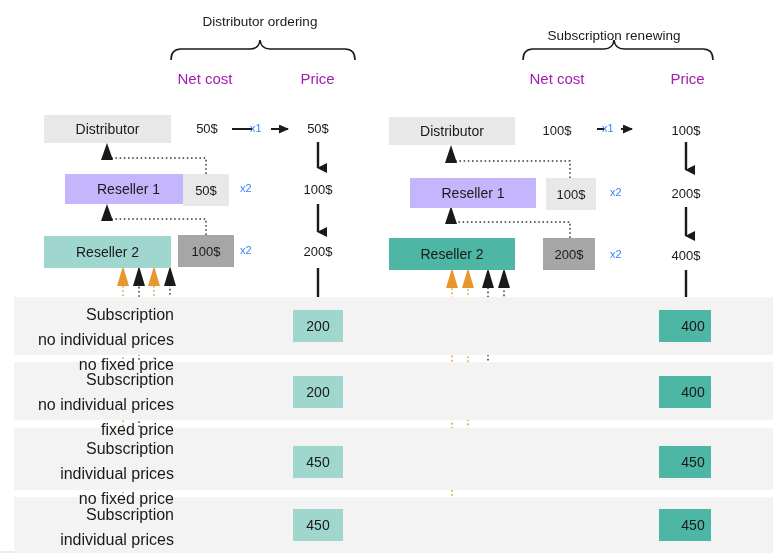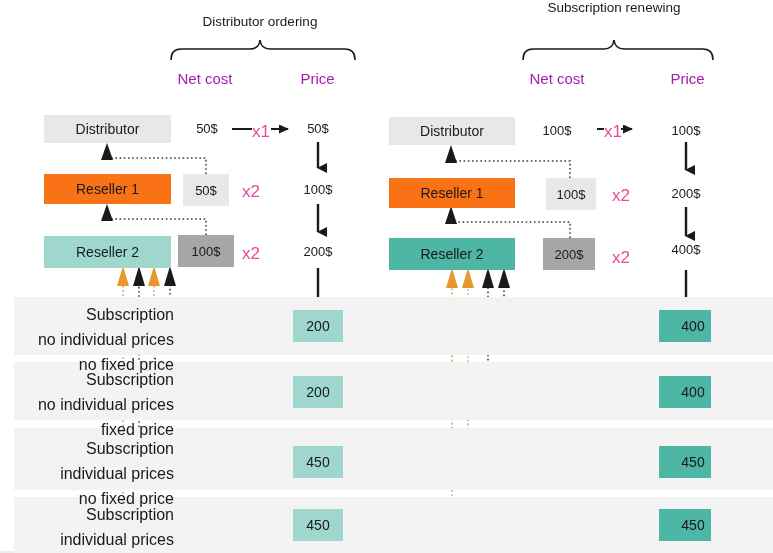--- a/index.html
+++ b/index.html
@@ -37,21 +37,21 @@
   
   .entity {
     display: flex;
     align-items: center;
     justify-content: center;
     font-size: 14px;
     color: #1a1a1a;
     box-sizing: border-box;
   }
   .entity-distributor { background: #e8e8e8; }
-  .entity-reseller1   { background: #f97316; }
+  .entity-reseller1   { background: #c4b5fd; margin-left: 21px; }
   .entity-reseller2-l { background: #9fd7ce; }
   .entity-reseller2-r { background: #4eb6a4; }
 
   
   .chip {
     display: flex;
     align-items: center;
     justify-content: center;
     font-size: 13px;
     color: #1a1a1a;
@@ -61,23 +61,22 @@
   .chip-grey  { background: #a6a6a6; }
 
   
   .num {
     font-size: 13px;
     color: #1a1a1a;
     text-align: center;
     white-space: nowrap;
   }
   .mult {
-    font-size: 17px;
-    color: #ec4899;
-    text-align: center;
+    font-size: 11px;
+    color: #3b82f6;
     white-space: nowrap;
   }
 
   
   .scenario-row {
     background: #f3f3f3;
     box-sizing: border-box;
   }
   .scenario-label {
     font-size: 16px;
@@ -219,21 +218,21 @@
 
     <line x1="0" y1="552" x2="773" y2="552" stroke="#d9d9d9" stroke-width="1"></line>
   </svg>
 
   <div class="abs scenario-row" style="left:14px; top:297px; width:759px; height:58px;"></div>
   <div class="abs scenario-row" style="left:14px; top:362px; width:759px; height:58px;"></div>
   <div class="abs scenario-row" style="left:14px; top:428px; width:759px; height:62px;"></div>
   <div class="abs scenario-row" style="left:14px; top:497px; width:759px; height:56px;"></div>
 
   <div class="abs section-title" style="left:160px; top:14px; width:200px;">Distributor ordering</div>
-  <div class="abs section-title" style="left:514px; top:0; width:200px;">Subscription renewing</div>
+  <div class="abs section-title" style="left:514px; top:28px; width:200px;">Subscription renewing</div>
 
   <div class="abs col-head" style="left:160px; top:70px; width:90px;">Net cost</div>
   <div class="abs col-head" style="left:275px; top:70px; width:85px;">Price</div>
   <div class="abs col-head" style="left:512px; top:70px; width:90px;">Net cost</div>
   <div class="abs col-head" style="left:645px; top:70px; width:85px;">Price</div>
 
   <div class="abs entity entity-distributor" style="left:44px; top:115px; width:127px; height:28px;">Distributor</div>
   <div class="abs entity entity-reseller1" style="left:44px; top:174px; width:127px; height:30px;">Reseller 1</div>
   <div class="abs entity entity-reseller2-l" style="left:44px; top:236px; width:127px; height:32px;">Reseller 2</div>
 
@@ -256,21 +255,21 @@
   <div class="abs num" style="left:531px; top:123px; width:52px;">100$</div>
   <div class="abs chip chip-light" style="left:546px; top:178px; width:50px; height:32px;">100$</div>
   <div class="abs chip chip-grey" style="left:543px; top:238px; width:52px; height:32px;">200$</div>
 
   <div class="abs mult" style="left:602px; top:122px; width:22px;">x1</div>
   <div class="abs mult" style="left:610px; top:186px; width:22px;">x2</div>
   <div class="abs mult" style="left:610px; top:248px; width:22px;">x2</div>
 
   <div class="abs num" style="left:660px; top:123px; width:52px;">100$</div>
   <div class="abs num" style="left:660px; top:186px; width:52px;">200$</div>
-  <div class="abs num" style="left:660px; top:242px; width:52px;">400$</div>
+  <div class="abs num" style="left:660px; top:248px; width:52px;">400$</div>
 
   <div class="abs scenario-label" style="left:14px; top:303px; width:160px;">Subscription
 no individual prices
 no fixed price</div>
   <div class="abs scenario-label" style="left:14px; top:368px; width:160px;">Subscription
 no individual prices
 fixed price</div>
   <div class="abs scenario-label" style="left:14px; top:437px; width:160px;">Subscription
 individual prices
 no fixed price</div>

